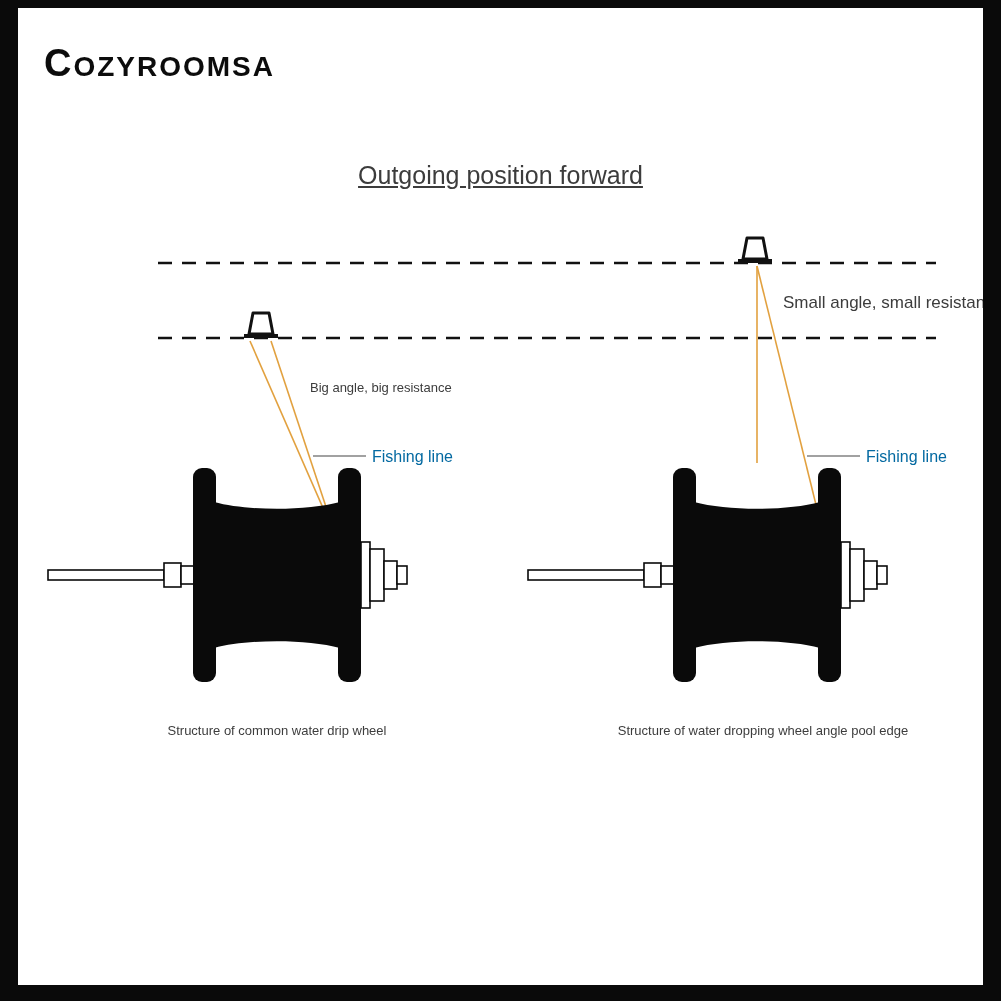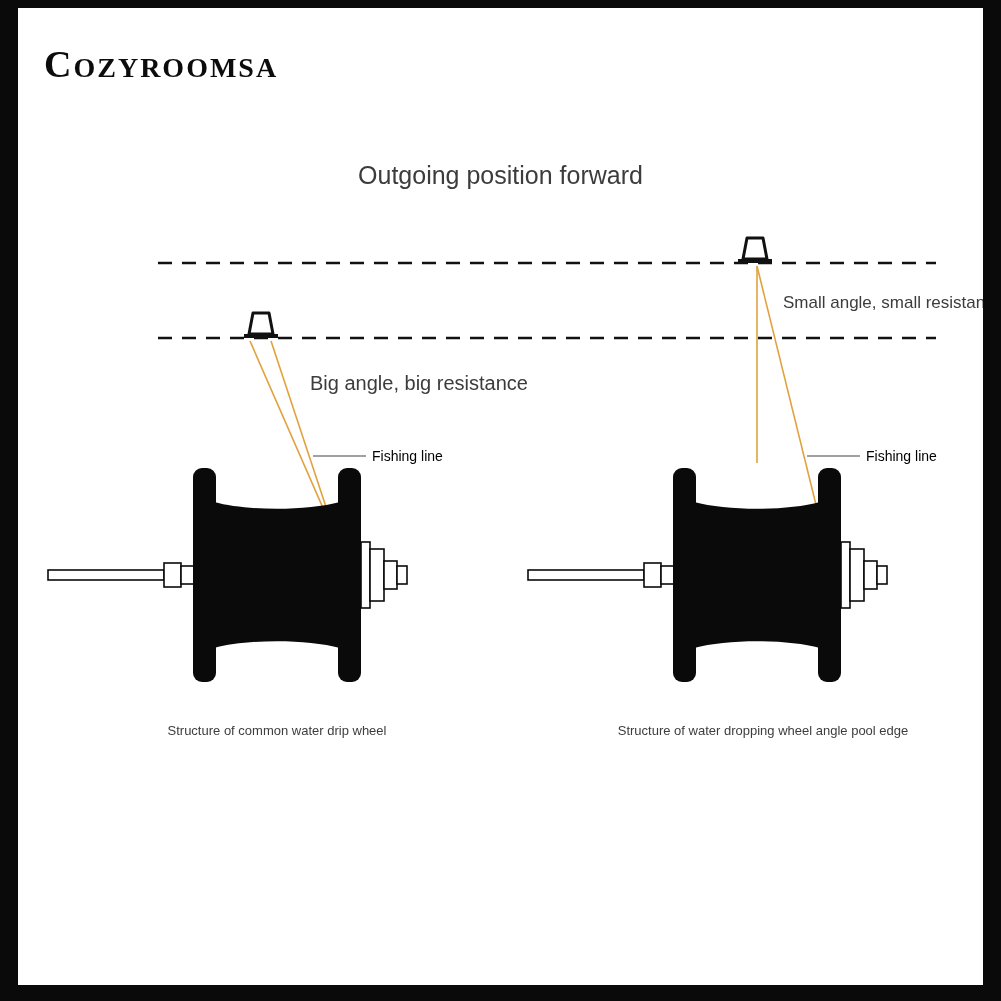--- a/index.html
+++ b/index.html
@@ -10,39 +10,39 @@
     color:#3f3f3f;
   }
   .frame { position:absolute; background:var(--frame,#0a0a0a); z-index:10; }
   .frame-top    { left:0; top:0; width:1001px; height:8px; }
   .frame-bottom { left:0; top:985px; width:1001px; height:16px; }
   .frame-left   { left:0; top:0; width:18px; height:1001px; }
   .frame-right  { left:983px; top:0; width:18px; height:1001px; }
 
   .logo {
     position:absolute; left:44px; top:42px; z-index:5;
-    font-family:Liberation Serif, serif;
+    font-family:Liberation Sans, sans-serif;
     font-weight:bold; font-size:28px; letter-spacing:2px; color:#0c0c0c;
     white-space:nowrap;
   }
   .logo::first-letter { font-size:38px; }
 
   .title {
     position:absolute; left:0; right:0; top:161px; z-index:5;
-    text-align:center; font-size:25px; color:#3c3c3c;
+    text-align:center; font-size:25px; color:#3c3c3c;text-decoration:underline;
   }
 
   .annotation {
     position:absolute; z-index:5; white-space:nowrap; color:#3c3c3c;
   }
   .small-angle { left:783px; top:293px; font-size:17px; }
-  .big-angle   { left:310px; top:372px; font-size:20px; }
+  .big-angle   { left:310px; top:380px; font-size:13px; }
 
   .fishing-line-label {
-    position:absolute; z-index:5; font-size:14px; color:#000000; white-space:nowrap;
+    position:absolute; z-index:5; font-size:16px; color:#0369a1; white-space:nowrap;
   }
   .fishing-line-left  { left:372px; top:448px; }
   .fishing-line-right { left:866px; top:448px; }
 
   .caption {
     position:absolute; top:723px; z-index:5; font-size:13px; color:#3d3d3d;
     white-space:nowrap; transform:translateX(-50%);
   }
   .caption-left  { left:277px; }
   .caption-right { left:763px; }

